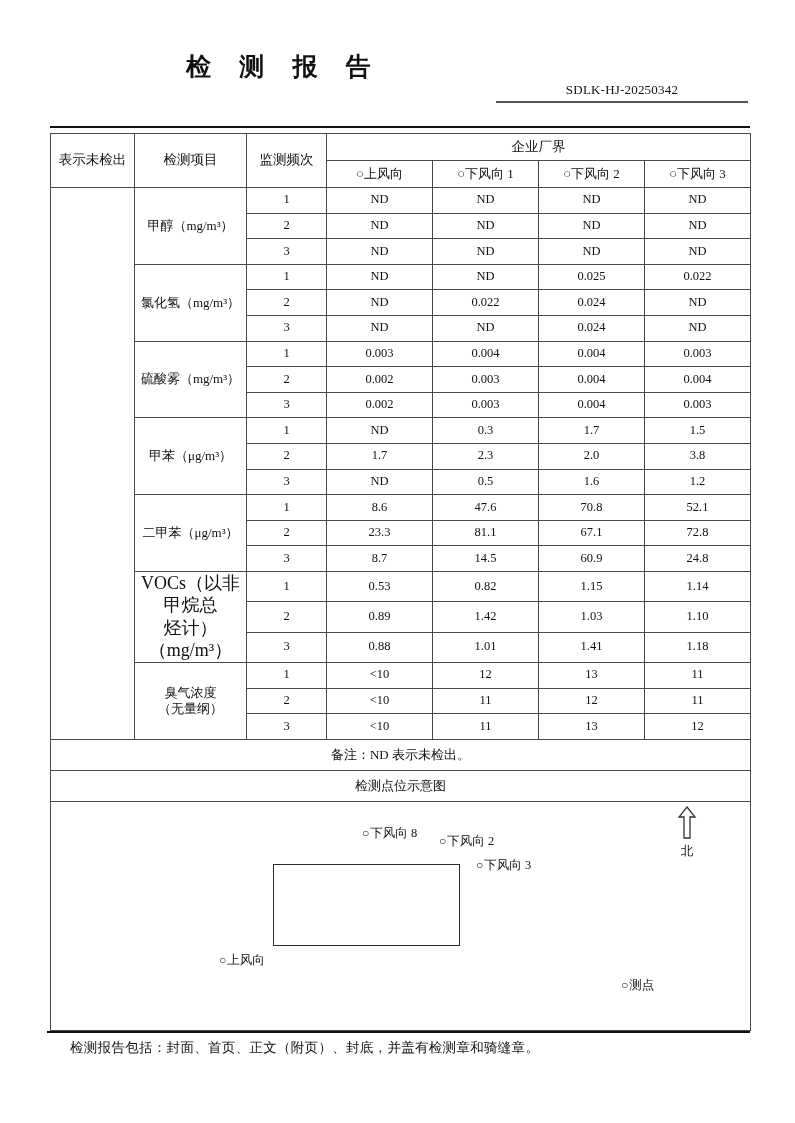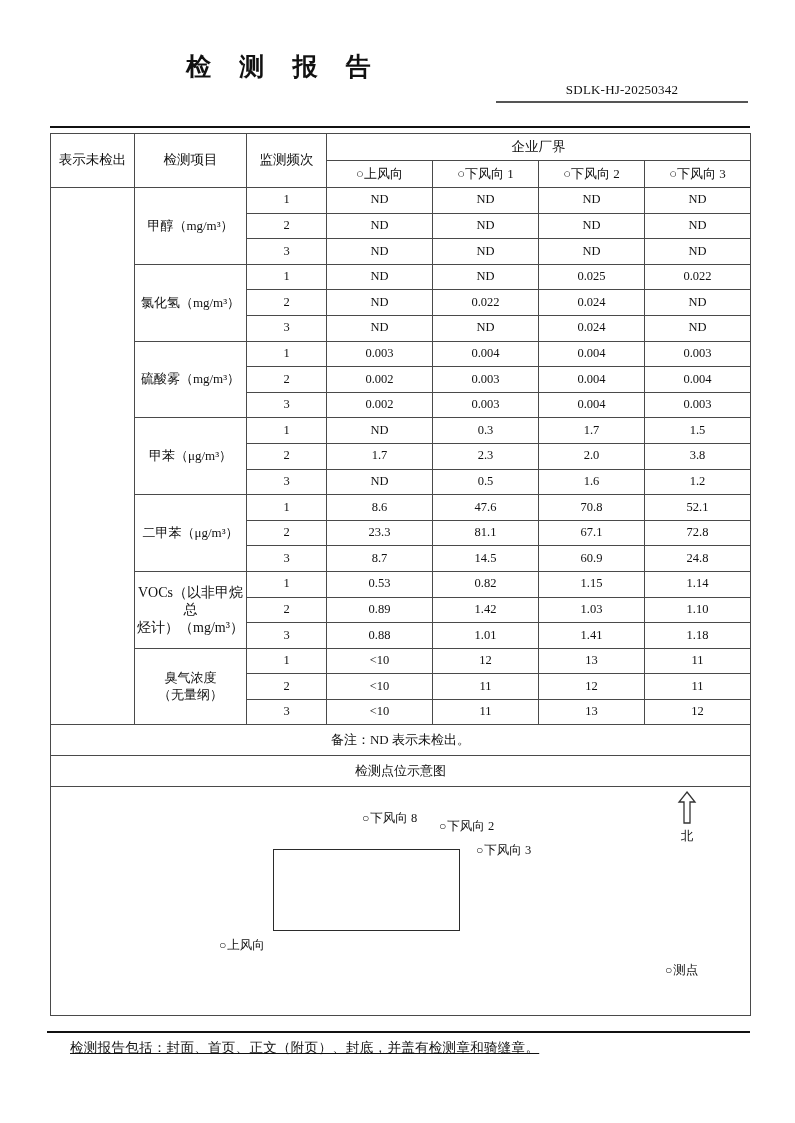--- a/index.html
+++ b/index.html
@@ -90,21 +90,21 @@
   .hdr-sub { height: 26px; font-size: 13px; }
 
   .item-cell {
     font-size: 13px;
     padding: 0 4px;
     line-height: 1.5;
   }
   .item-cell-left {
     text-align: left;
     padding-left: 3px;
-    font-size: 14px;
+    font-size: 18px;
   }
   .data-row td { height: 24.6px; }
   .freq-cell { font-size: 12.5px; }
   .val-cell { font-size: 12.5px; }
 
   .note-row td {
     height: 30px;
     font-size: 13px;
   }
   .diagram-title-row td {
@@ -139,21 +139,21 @@
     line-height: 1;
   }
   .pt .marker {
     font-size: 12px;
     margin-right: 1px;
   }
   #pt-down1 { left: 311px; top: 25px; }
   #pt-down2 { left: 388px; top: 33px; }
   #pt-down3 { left: 425px; top: 57px; }
   #pt-up    { left: 168px; top: 152px; }
-  #pt-legend{ left: 570px; top: 177px; margin-left: 44px; }
+  #pt-legend{ left: 570px; top: 177px; }
 
   #north {
     position: absolute;
     left: 614px;
     top: 3px;
     width: 44px;
     text-align: center;
   }
   #north-arrow { display: block; margin: 0 auto; }
   #north-label {
@@ -171,21 +171,20 @@
     height: 2px;
     background: #111;
   }
   #footer-note {
     position: absolute;
     left: 70px;
     top: 1039px;
     font-size: 13.5px;
     letter-spacing: 0.3px;
     white-space: nowrap;
-    text-decoration: underline;
   }
 </style>
 </head>
 <body>
 
 <div id="page-title">检 测 报 告</div>
 
 <div id="header-meta">
   <div id="report-number">SDLK-HJ-20250342</div>
   <div id="meta-rule"></div>

